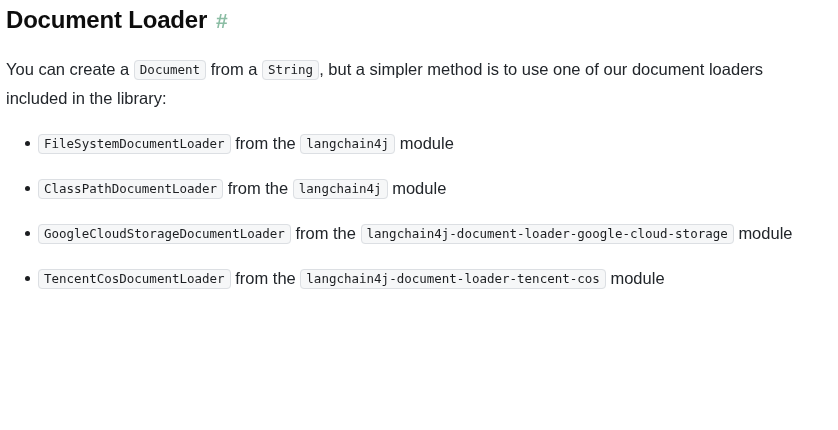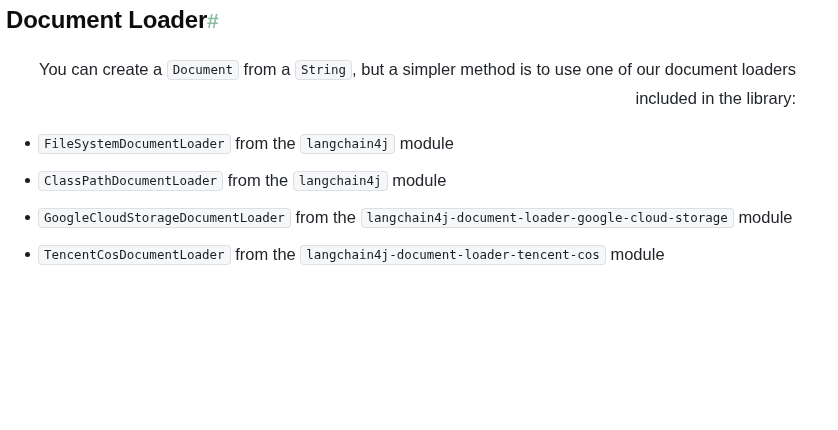--- a/index.html
+++ b/index.html
@@ -19,20 +19,21 @@
   .page {
     padding: 6px 14px 0 6px;
     box-sizing: border-box;
     width: 838px;
   }
 
   
   .heading {
     display: flex;
     align-items: baseline;
+    gap: 9px;
     margin: 0 0 20px 0;
     font-size: 24px;
     font-weight: bold;
     line-height: 1.2;
     color: #0d0d0d;
     letter-spacing: -0.2px;
   }
   .anchor {
     font-size: 21px;
     font-weight: bold;
@@ -41,21 +42,20 @@
     cursor: pointer;
   }
 
   
   .intro {
     margin: 0 0 16px 0;
     font-size: 16.5px;
     line-height: 29px;
     color: #22262b;
     max-width: 790px;
-    text-align: right;
   }
 
   
   code.chip {
     font-family: "DejaVu Sans Mono", "Liberation Mono", monospace;
     font-size: 12.5px;
     line-height: 1.1;
     background: #f6f7f8;
     border: 1px solid #dcdfe3;
     border-radius: 4px;
@@ -67,21 +67,21 @@
 
   
   ul.loaders {
     list-style: none;
     margin: 0;
     padding: 0;
   }
   ul.loaders li {
     position: relative;
     padding-left: 32px;
-    margin: 8px 0 6px 0;
+    margin: 16px 0 6px 0;
     font-size: 16.5px;
     line-height: 29px;
     color: #22262b;
   }
   ul.loaders li::before {
     content: "";
     position: absolute;
     left: 19px;
     top: 12px;
     width: 5px;

